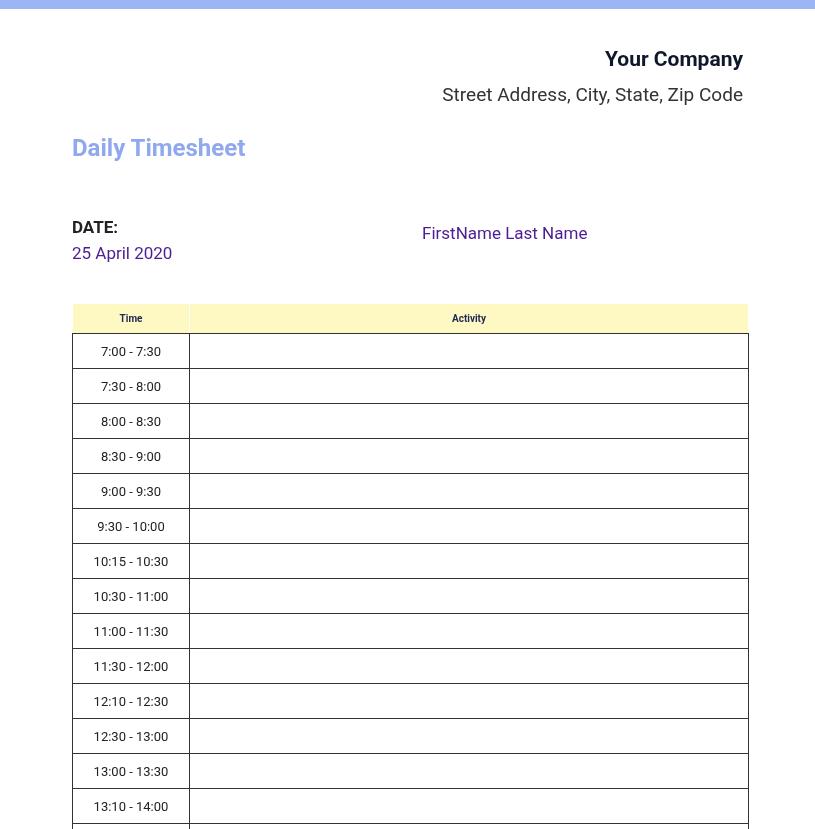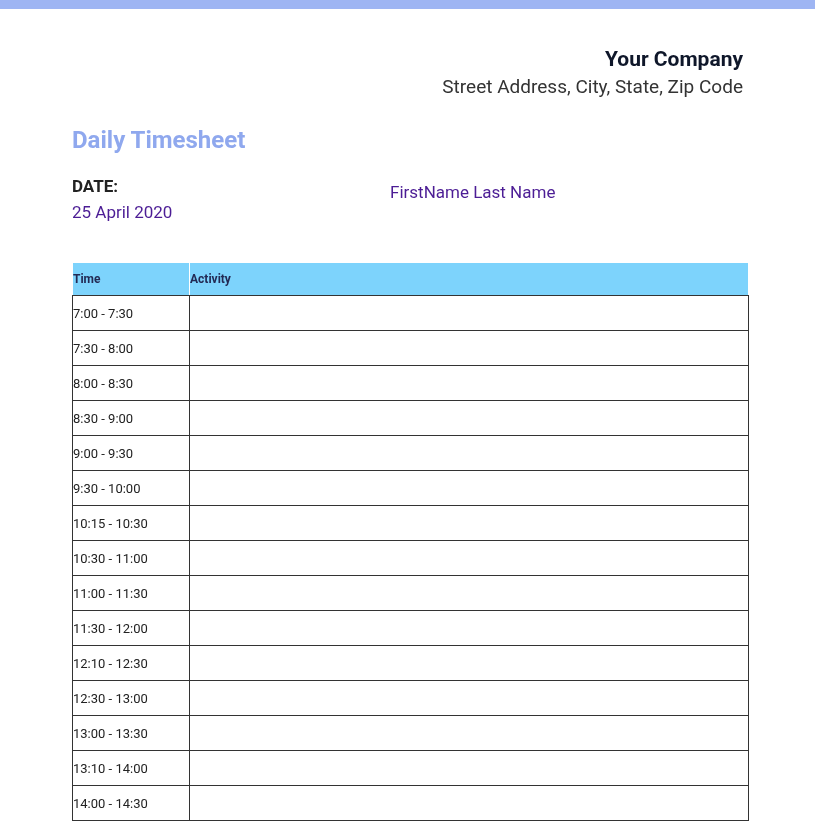--- a/index.html
+++ b/index.html
@@ -26,32 +26,33 @@
     margin-top: 38px;
   }
   .company-name {
     font-size: 21px;
     font-weight: 700;
     color: #0f172a;
   }
   .company-address {
     font-size: 19px;
     color: #333;
-    margin-top: 4px;
+    margin-top: 12px;
     font-weight: 400;
   }
   .doc-title {
     font-size: 24px;
     font-weight: 700;
     color: #8fa8ee;
     margin-top: 28px;
   }
   .meta-row {
     display: flex;
-    margin-top: 22px;
+    margin-top: 55px;
+    gap: 32px;
   }
   .meta-block {
     flex: 0 0 auto;
   }
   .meta-block.date {
     width: 318px;
   }
   .meta-label {
     font-size: 17px;
     font-weight: 700;
@@ -63,39 +64,39 @@
     margin-top: 6px;
     font-weight: 400;
   }
   .timesheet-table {
     width: 676px;
     border-collapse: collapse;
     margin-top: 40px;
     table-layout: fixed;
   }
   .timesheet-table th {
-    background: #7dd3fc;
+    background: #fef9c3;
     color: #232a54;
-    font-size: 12px;
+    font-size: 10px;
     font-weight: 700;
-    text-align: left;
+    text-align: center;
     padding: 9px 0;
     border: 1px solid #fff;
     border-bottom: 1px solid #333;
   }
   .timesheet-table th.col-time {
     width: 117px;
   }
   .timesheet-table th.col-activity {
     width: 559px;
   }
   .timesheet-table td {
     border: 1px solid #333;
     font-size: 13px;
-    text-align: left;
+    text-align: center;
     padding: 9px 0;
     color: #222;
     height: 35px;
   }
   .timesheet-table td.activity-cell {
     text-align: left;
     padding-left: 10px;
   }
 </style>
 </head>

